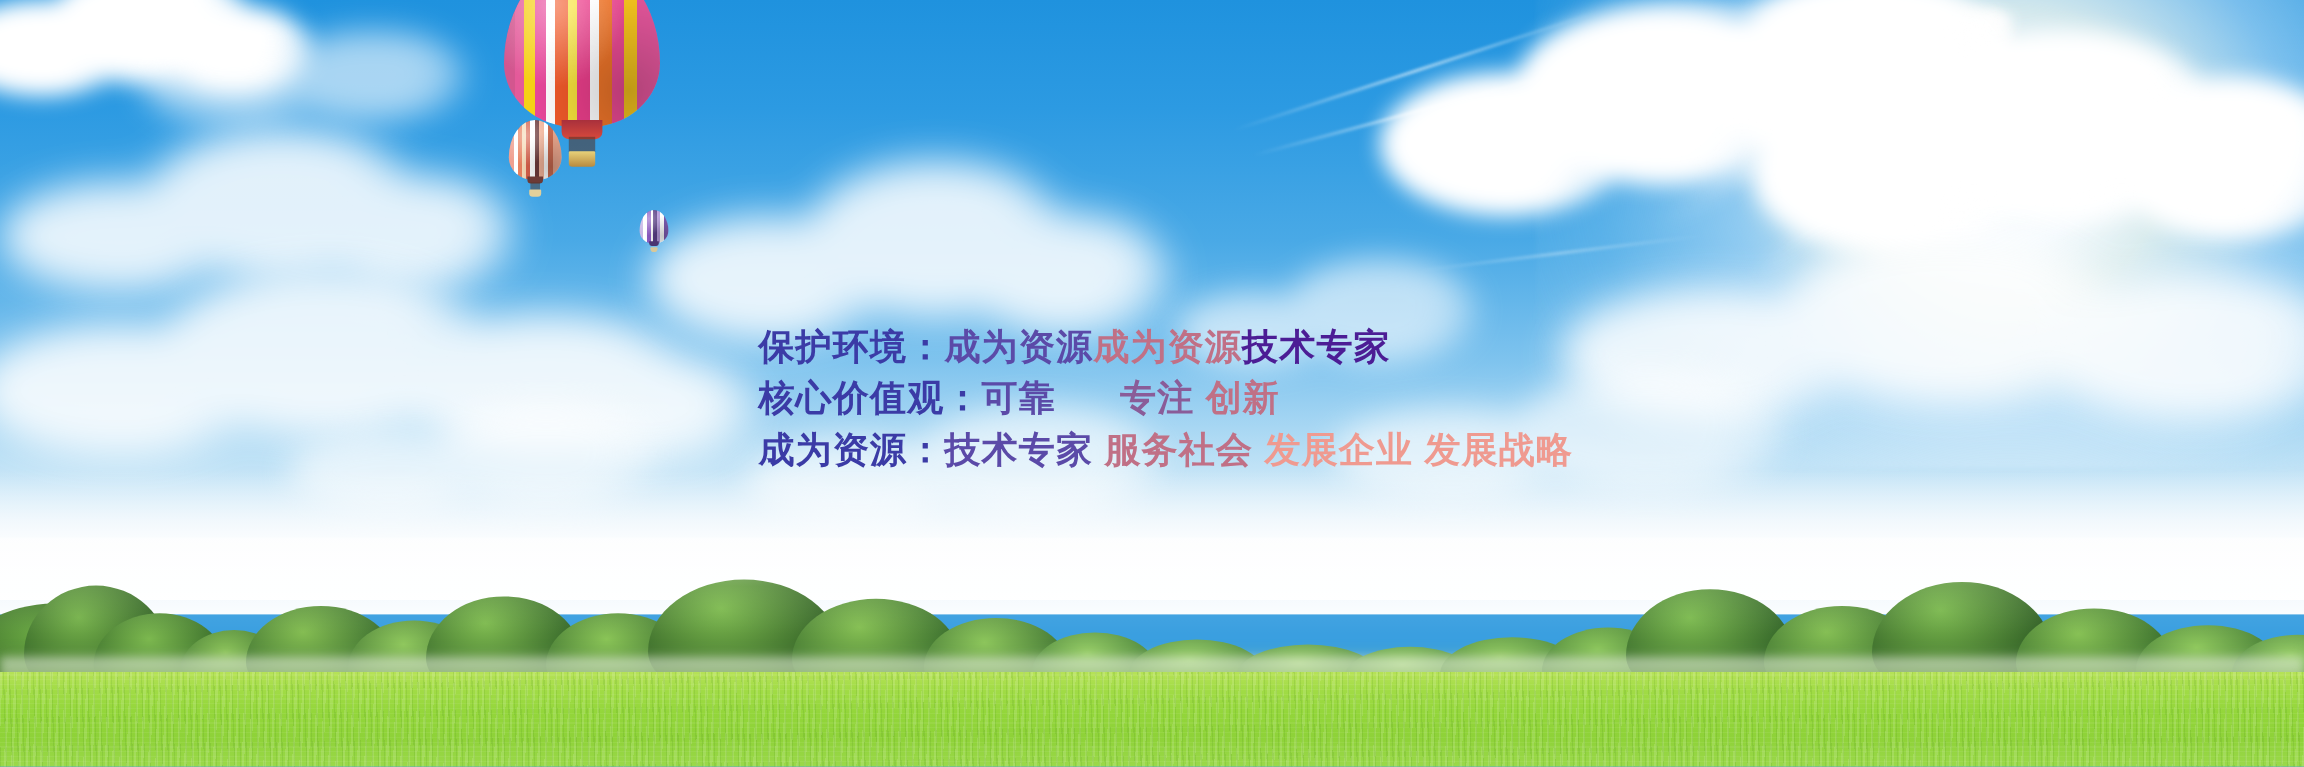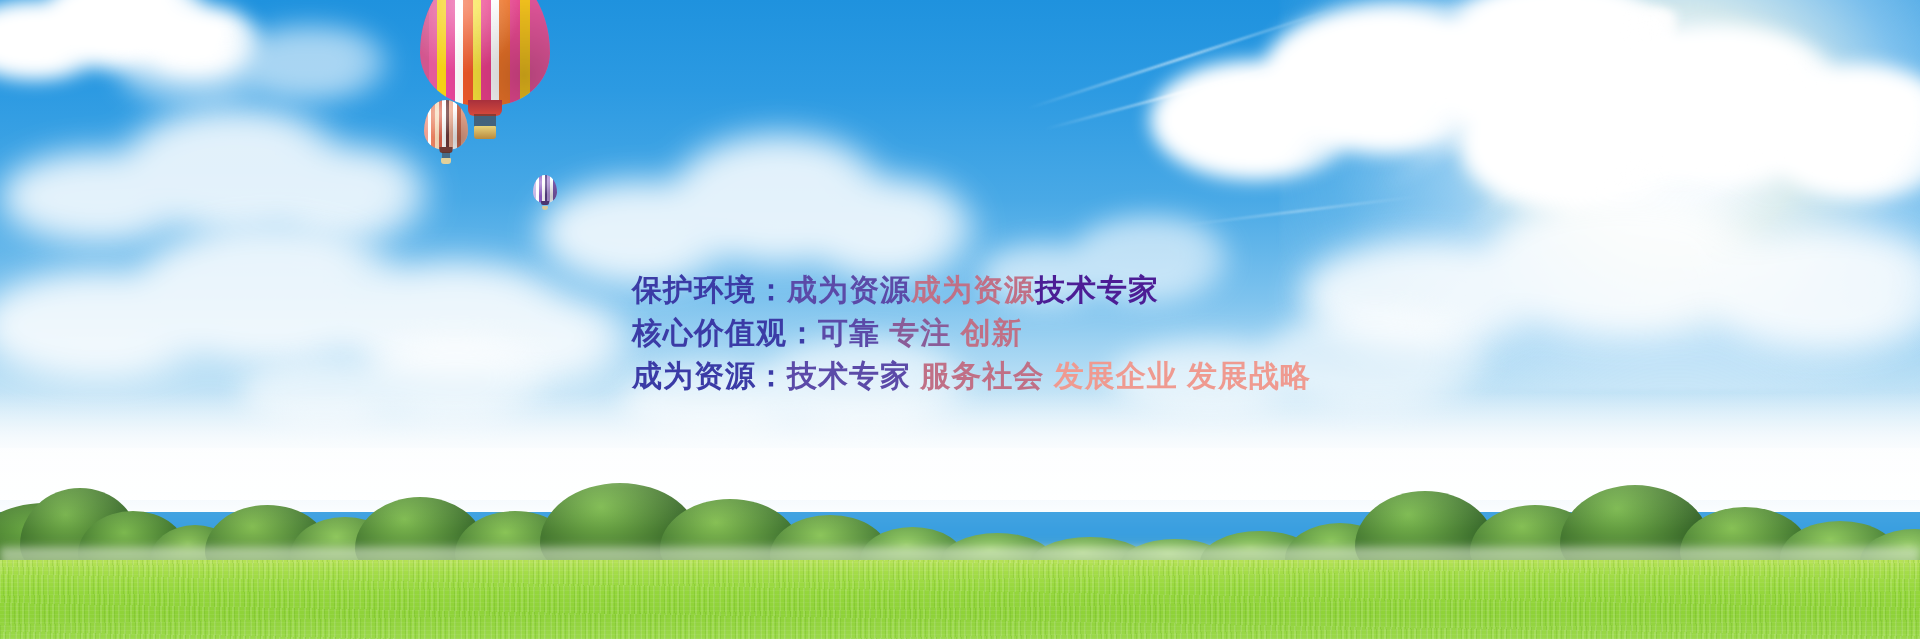--- a/index.html
+++ b/index.html
@@ -134,21 +134,21 @@
   .lines{
     position:absolute;left:632px;top:268px;width:1000px;
   }
   .line{
     font-size:30px;font-weight:700;line-height:43px;white-space:nowrap;
     letter-spacing:1px;
   }
   .seg{display:inline;}
   .g1{  color:#3b3ba6; }
   .g2{ color:#5b4aa8;text-align:center; }
-  .g3{ color:#8a5c98; }
+  .g3{ color:#8a5c98;margin-left:44px; }
   .g4{ color:#c07086; }
   .g5{ color:#4c1d95; }
   .g6{ color:#ef9a90; }
 </style>
 </head>
 <body>
 
 <div class="banner">
 
   <div class="sky"></div>

